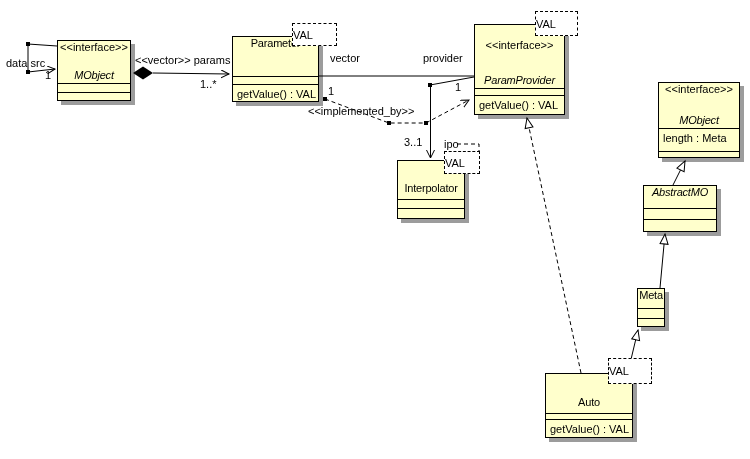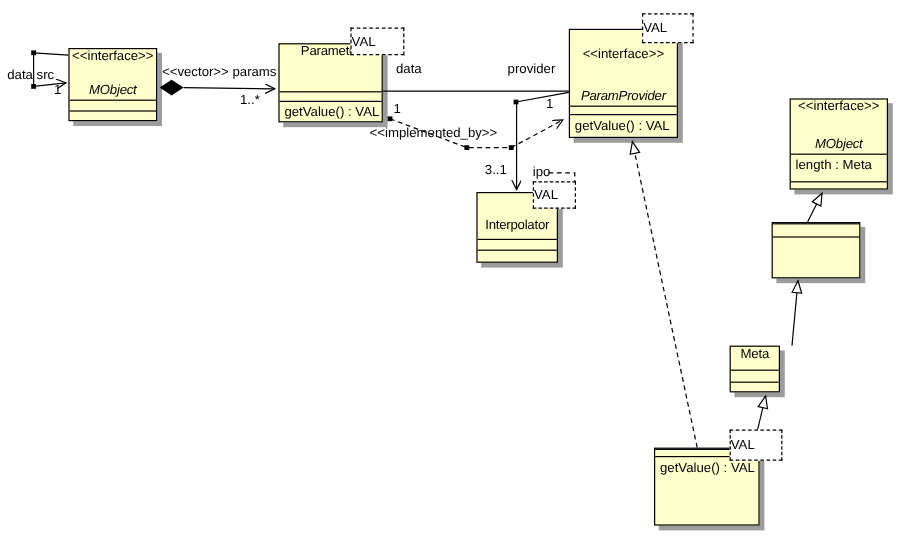--- a/index.html
+++ b/index.html
@@ -70,33 +70,39 @@
       <span>&lt;&lt;interface&gt;&gt;</span>
       <span class="cname it">MObject</span>
     </div>
     <div class="attr" style="height:23px">
       <span>length : Meta</span>
     </div>
     <div class="comp" style="flex:1"></div>
   </div>
 
   <div class="cls" style="left:643px;top:185px;width:74px;height:47px">
+    <div class="title" style="height:22px">
+      <span class="cname it">AbstractMO</span>
+    </div>
     <div class="comp" style="height:11px"></div>
     <div class="comp" style="flex:1"></div>
   </div>
 
-  <div class="cls" style="left:608px;top:288px;width:42px;height:39px">
+  <div class="cls" style="left:637px;top:288px;width:28px;height:39px">
     <div class="title" style="height:19px">
       <span class="cname">Meta</span>
     </div>
     <div class="comp" style="height:10px"></div>
     <div class="comp" style="flex:1"></div>
   </div>
 
   <div class="cls" style="left:545px;top:373px;width:88px;height:65px">
+    <div class="title low" style="height:39px">
+      <span class="cname">Auto</span>
+    </div>
     <div class="comp" style="height:6px"></div>
     <div class="ops">
       <span>getValue() : VAL</span>
     </div>
   </div>
 
   <svg class="wires" width="750" height="459">
     <defs>
       <marker id="mOpen" markerWidth="10" markerHeight="10" refX="8" refY="4" orient="auto" markerUnits="userSpaceOnUse">
         <path d="M0,0 L8,4 L0,8" fill="none" stroke="#000" stroke-width="1"></path>
@@ -168,21 +174,21 @@
     <span>VAL</span>
   </div>
   <div class="tmpl" style="left:608px;top:358px;width:44px;height:26px">
     <span>VAL</span>
   </div>
 
   <div class="lbl" style="left:6px;top:57px">data src</div>
   <div class="lbl" style="left:45px;top:69px">1</div>
   <div class="lbl" style="left:135px;top:54px">&lt;&lt;vector&gt;&gt; params</div>
   <div class="lbl" style="left:200px;top:78px">1..*</div>
-  <div class="lbl" style="left:330px;top:52px">data</div>
+  <div class="lbl" style="left:330px;top:52px">vector</div>
   <div class="lbl" style="left:423px;top:52px">provider</div>
   <div class="lbl" style="left:308px;top:105px">&lt;&lt;implemented_by&gt;&gt;</div>
   <div class="lbl" style="left:328px;top:85px">1</div>
   <div class="lbl" style="left:455px;top:81px">1</div>
   <div class="lbl" style="left:404px;top:136px">3..1</div>
   <div class="lbl" style="left:444px;top:138px">ipo</div>
 
 </div>
 
 </body></html>

